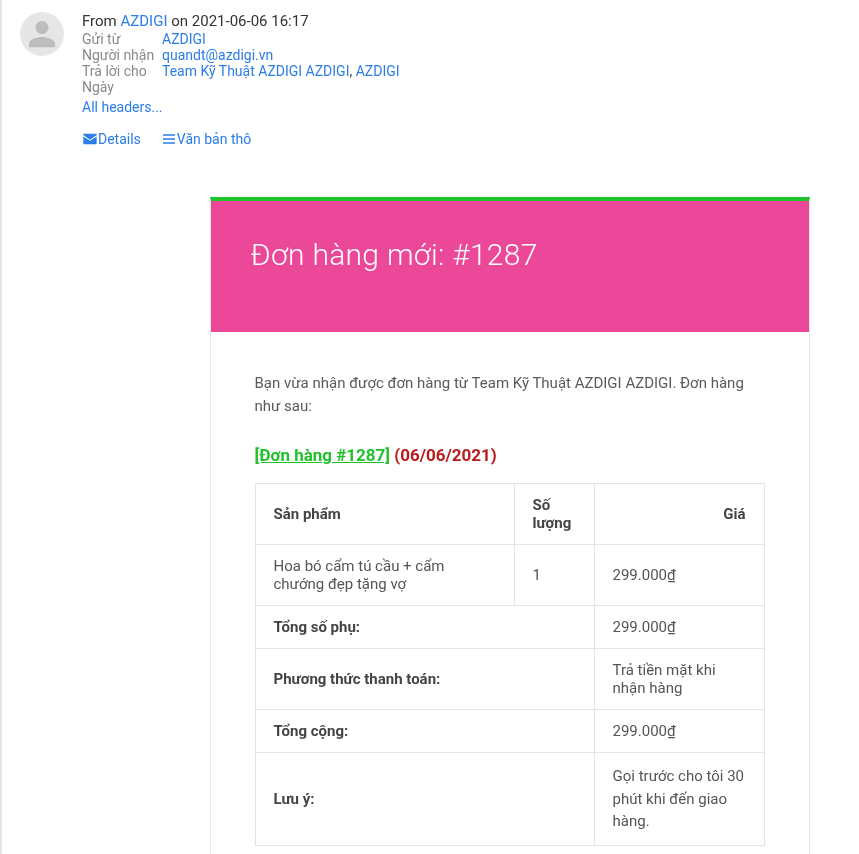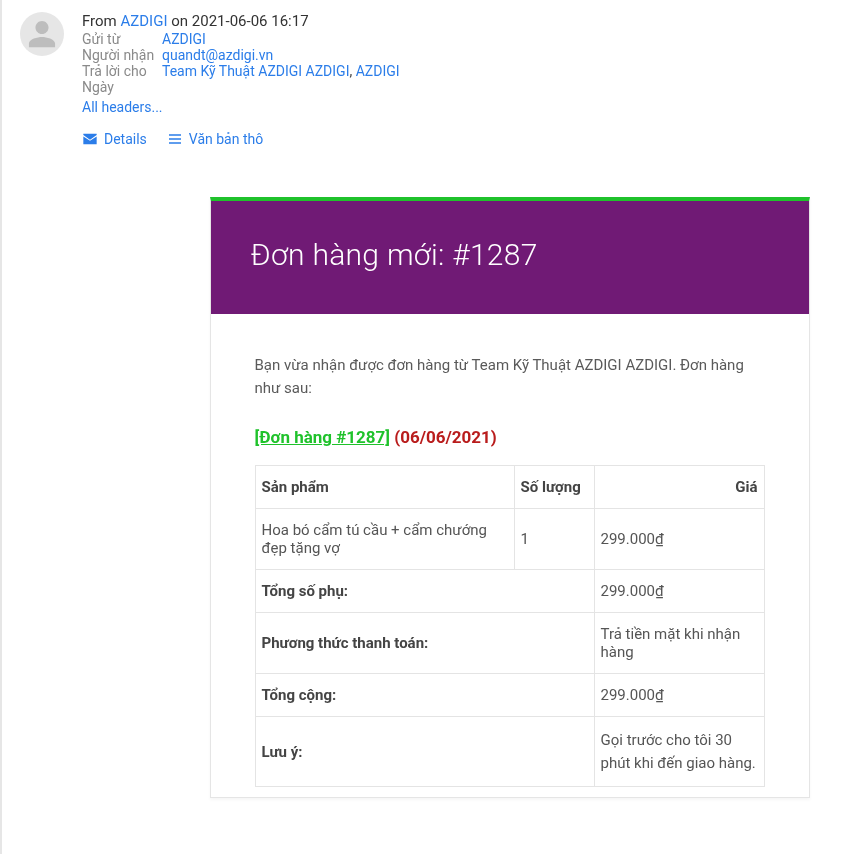--- a/index.html
+++ b/index.html
@@ -62,42 +62,42 @@
     margin-top: 16px;
     padding-left: 72px;
     display: flex;
     gap: 20px;
     align-items: center;
     font-size: 14px;
   }
   .action {
     display: inline-flex;
     align-items: center;
-    gap: 6px;
+    gap: 0;
     color: #2b7de9;
     cursor: pointer;
   }
   .action svg { fill: #2b7de9; }
   .email-body-wrap {
     margin-top: 50px;
     padding-left: 190px;
     padding-right: 40px;
   }
   .order-card {
     background: #fff;
     border: 1px solid #e5e5e5;
     border-top: 4px solid #1fc22b;
     margin: 0 auto;
     width: 600px;
     box-shadow: 0 2px 3px rgba(0,0,0,0.04);
   }
   .order-banner {
-    background: #701a75;
+    background: #ec4899;
     color: #fff;
-    padding: 36px 40px 42px 40px;
+    padding: 36px 40px 60px 40px;
   }
   .order-banner h1 {
     font-size: 30px;
     font-weight: 300;
     letter-spacing: 0.3px;
   }
   .order-body {
     padding: 40px 44px 10px 44px;
     color: #5a5a5a;
     font-size: 15px;
@@ -115,21 +115,21 @@
   .order-title .date { color: #b91c1c; font-weight: 700; }
   table.order-table {
     width: 100%;
     border-collapse: collapse;
     font-size: 15px;
     color: #555;
   }
   table.order-table th,
   table.order-table td {
     border: 1px solid #e4e4e4;
-    padding: 12px 6px;
+    padding: 12px 18px;
     text-align: left;
     vertical-align: middle;
   }
   table.order-table thead th {
     font-weight: 700;
     color: #444;
   }
   table.order-table tfoot th {
     font-weight: 700;
     color: #444;

